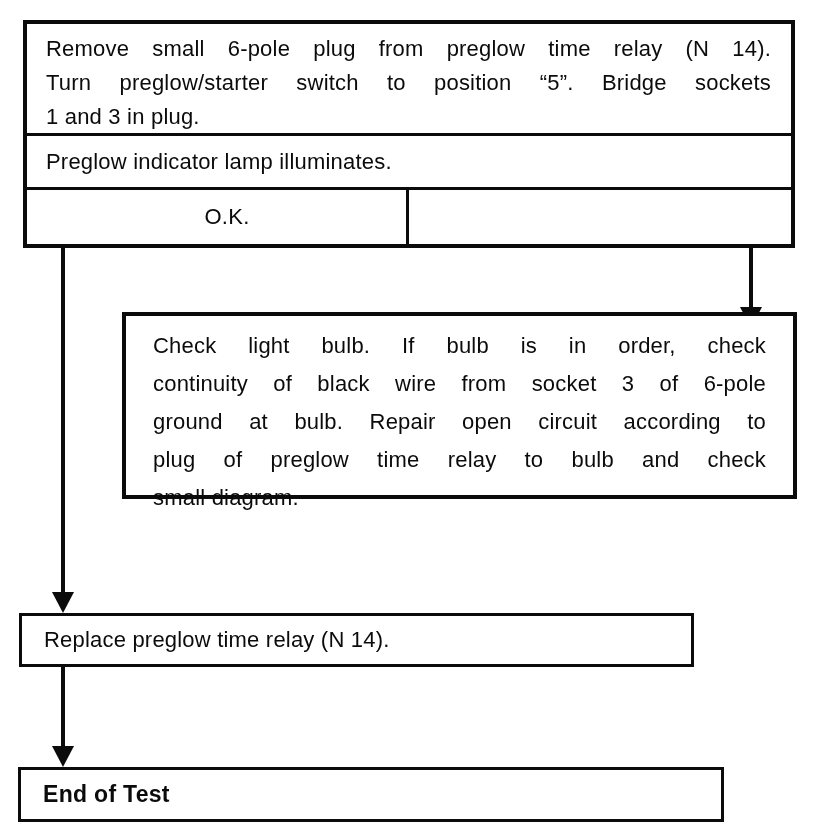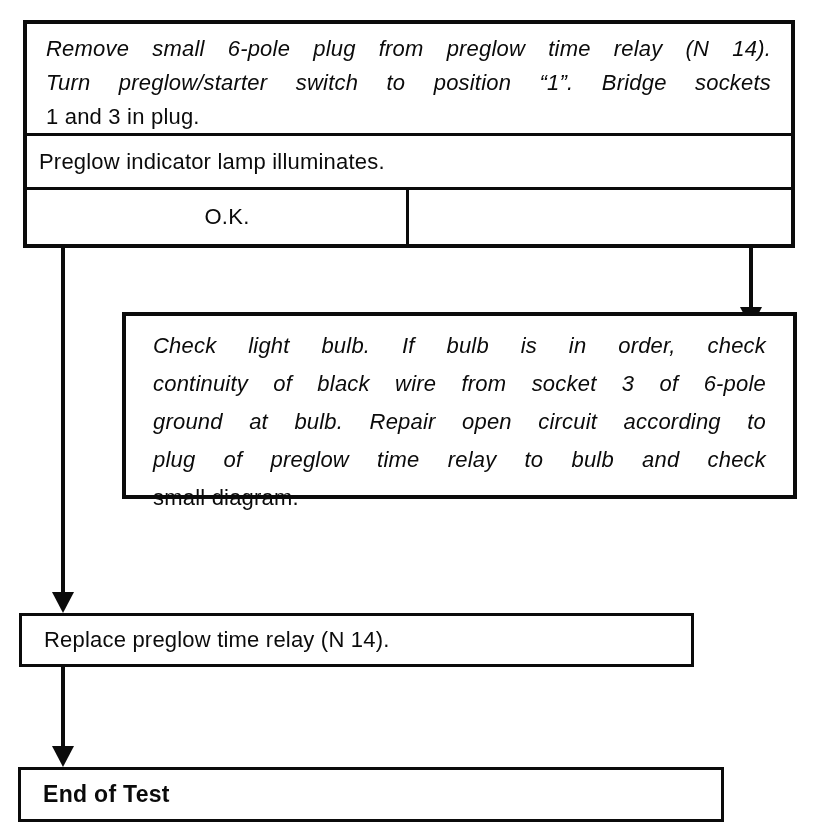--- a/index.html
+++ b/index.html
@@ -32,21 +32,21 @@
     padding: 8px 20px 0 19px;
     font-size: 22px;
     line-height: 34px;
     letter-spacing: 0.2px;
   }
   .row-result {
     height: 54px;
     border-bottom: 3px solid #0b0b0b;
     display: flex;
     align-items: center;
-    padding-left: 12px;
+    padding-left: 19px;
     font-size: 22px;
     letter-spacing: 0.2px;
   }
   .row-outcomes {
     flex: 1;
     display: flex;
   }
   .cell-ok {
     width: 382px;
     border-right: 3px solid #0b0b0b;
@@ -63,21 +63,20 @@
     align-items: center;
     justify-content: center;
     font-size: 22px;
     letter-spacing: 0.3px;
   }
 
   
   .jline {
     text-align: justify;
     text-align-last: justify;
-    font-style: italic;
   }
 
   
   .check-box {
     position: absolute;
     left: 122px; top: 312px;
     width: 675px; height: 187px;
     border: 4px solid #0b0b0b;
     padding: 11px 27px 0 27px;
     font-size: 22px;
@@ -133,21 +132,21 @@
   #end-head     { left: 52px;  top: 746px; }
 </style>
 </head>
 <body>
 
 <div class="page">
 
   <div class="main-table">
     <div class="row-instructions">
       <div class="jline">Remove small 6-pole plug from preglow time relay (N 14).</div>
-      <div class="jline">Turn preglow/starter switch to position “1”. Bridge sockets</div>
+      <div class="jline">Turn preglow/starter switch to position “5”. Bridge sockets</div>
       <div>1 and 3 in plug.</div>
     </div>
     <div class="row-result">
       <span>Preglow indicator lamp illuminates.</span>
     </div>
     <div class="row-outcomes">
       <div class="cell-ok">
         <span>O.K.</span>
       </div>
     </div>

